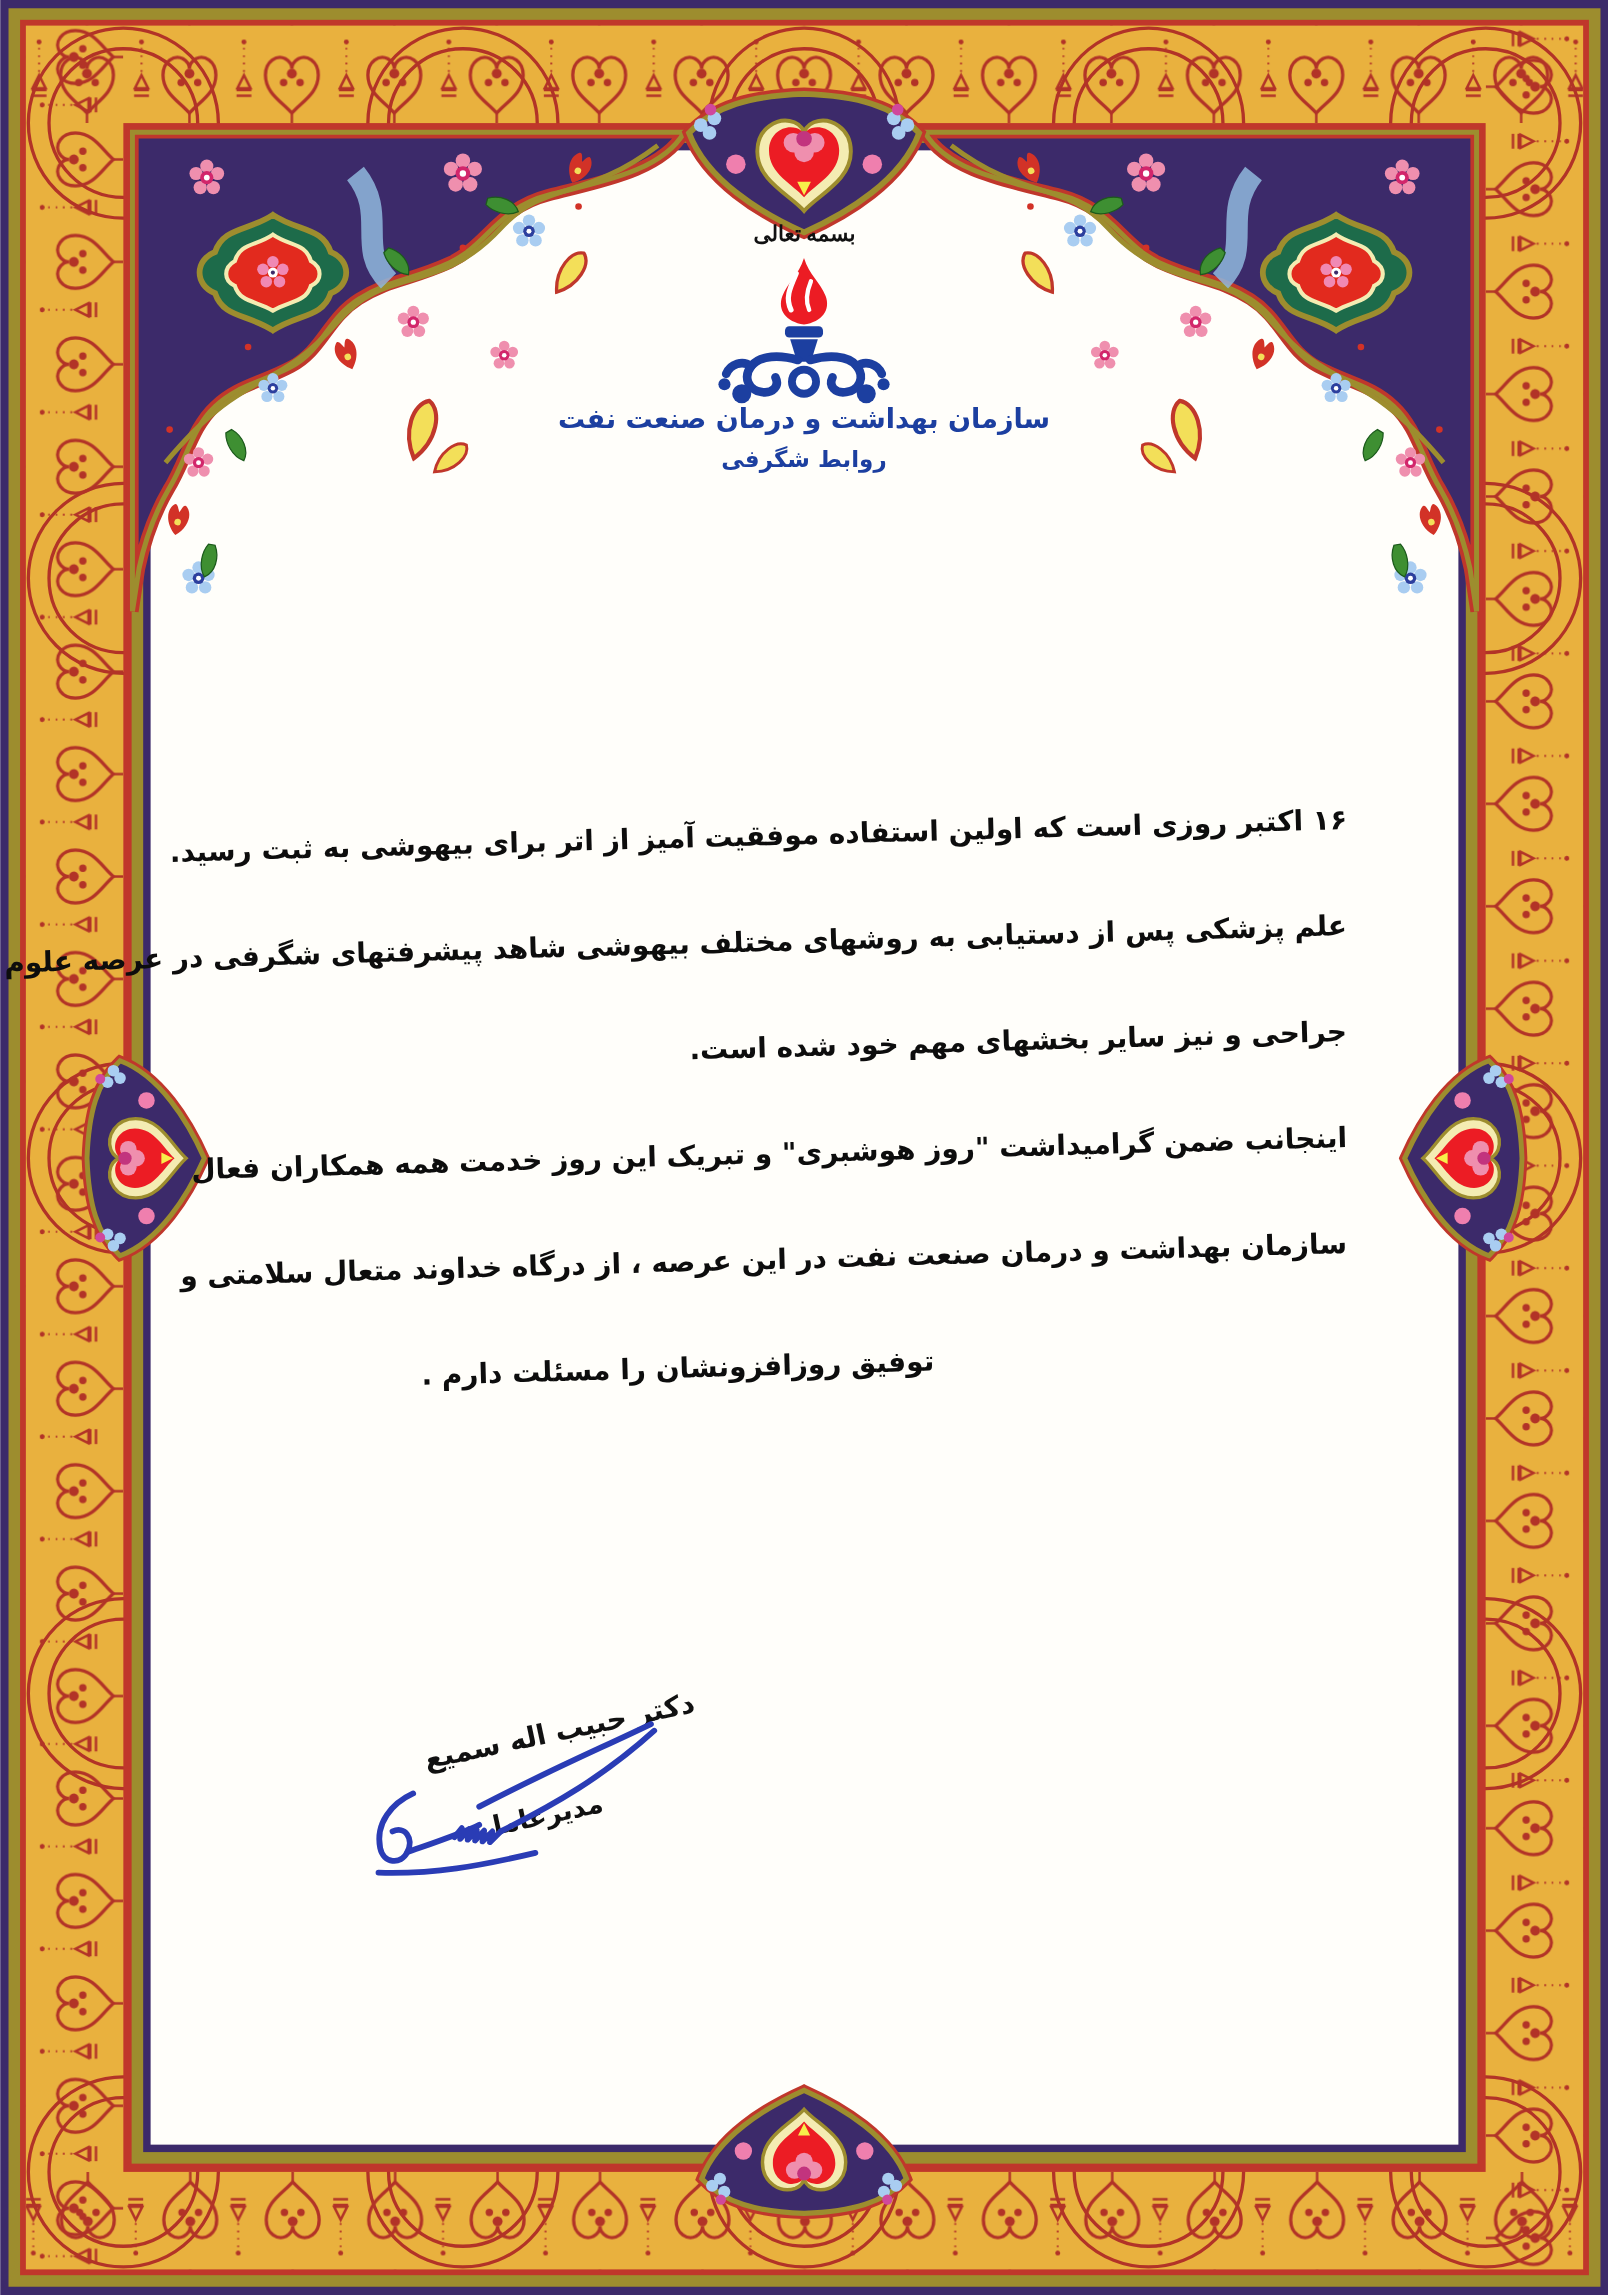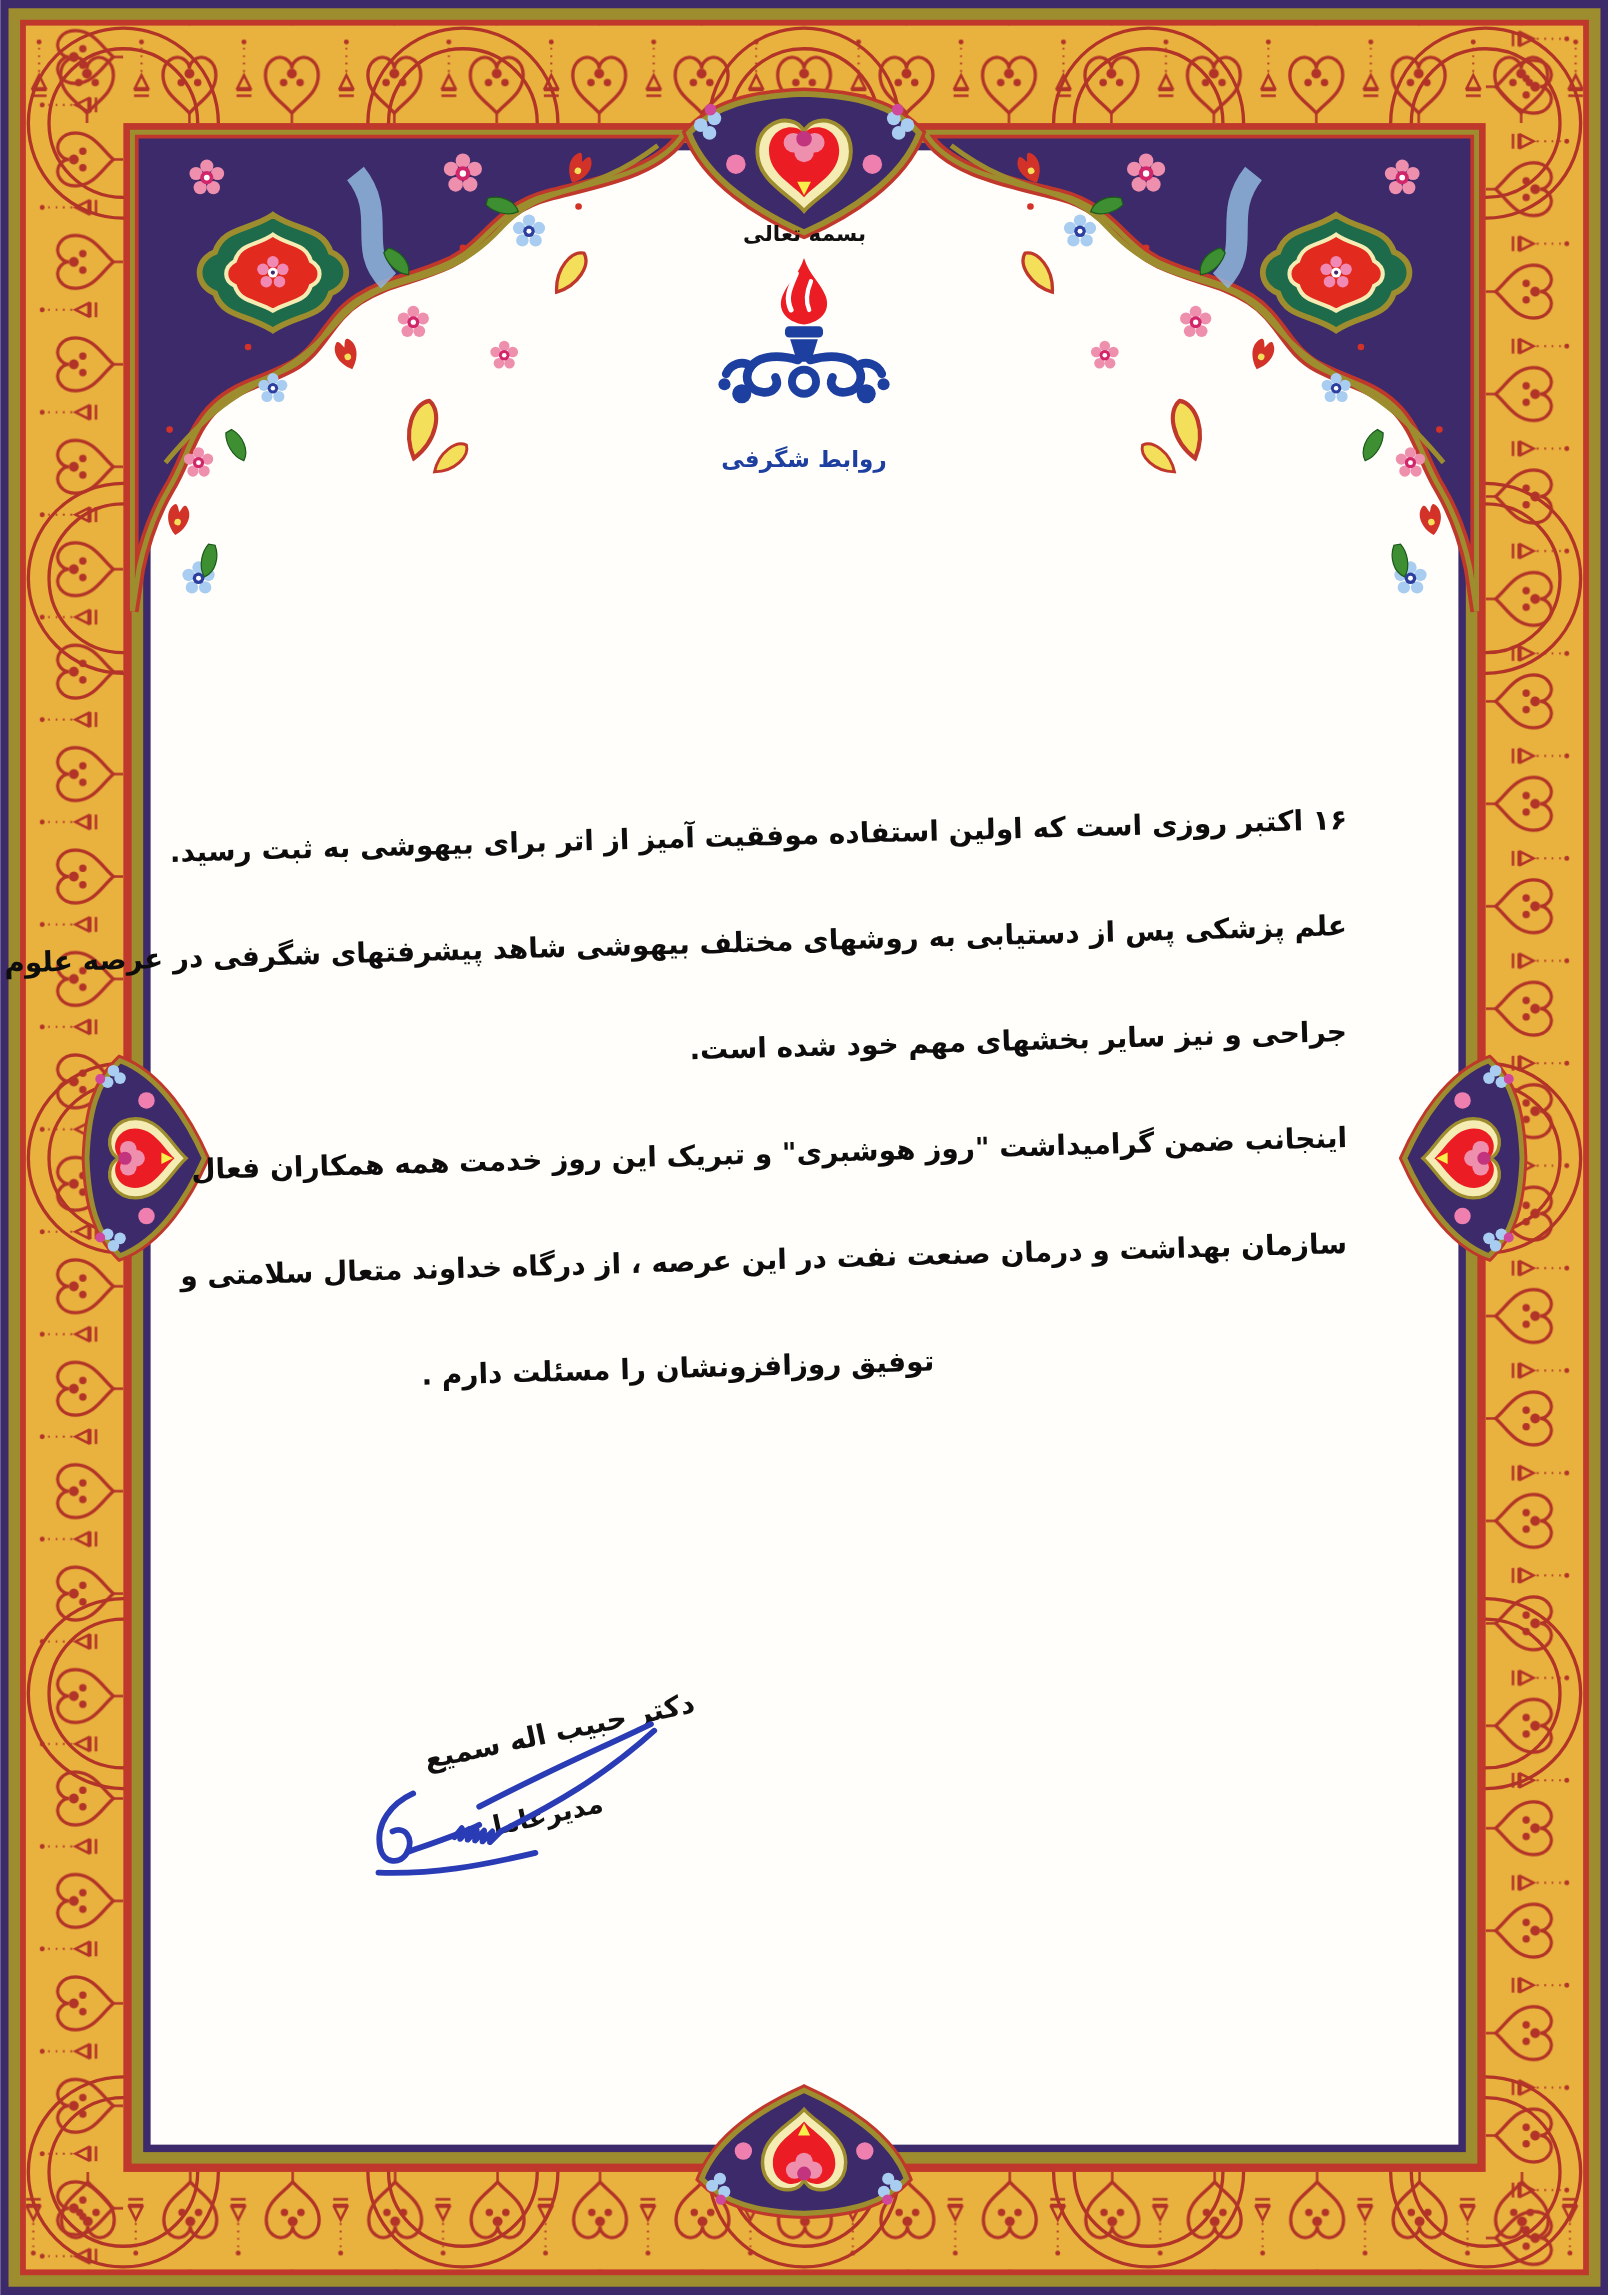--- a/index.html
+++ b/index.html
@@ -1,21 +1,21 @@
 <!DOCTYPE html>
 <html lang="fa" style="font-size:13.2px"><head>
 <meta charset="utf-8">
 <style>
   html,body{margin:0;padding:0;background:#e8e8e8;}
   .page{position:relative;width:1609px;height:2295px;background:#fffefa;overflow:hidden;
         font-family:"DejaVu Sans", sans-serif;}
   .frame-svg{position:absolute;left:0;top:0;width:1609px;height:2295px;z-index:1;}
   .content{position:absolute;inset:0;z-index:2;}
   .bismillah{position:absolute;left:0;top:221px;width:1609px;text-align:center;
-             font-size:21.5px;font-weight:bold;color:#111;}
+             font-size:21.5px;font-weight:bold;color:#111;font-family:Liberation Serif, serif;}
   .logo-wrap{position:absolute;left:713px;top:258px;width:182px;height:145px;}
   .org-line{position:absolute;left:391px;top:403px;width:826px;text-align:center;
             font-size:27px;font-weight:bold;color:#1c3fa0;white-space:nowrap;direction:rtl;}
   .dept-line{position:absolute;left:556px;top:446px;width:496px;text-align:center;
              font-size:23px;font-weight:bold;color:#1c3fa0;white-space:nowrap;direction:rtl;}
   .body-text{position:absolute;left:263px;top:767px;width:1084px;direction:rtl;
              text-align:right;color:#0d0d0d;font-size:28px;font-weight:bold;line-height:106px;}
   .body-text .bl{white-space:nowrap;transform:rotate(-1.6deg);transform-origin:100% 50%;}
   .body-text .bl.shifted{margin-left:0;padding-left:0;transform:rotate(-1.6deg) translateX(-413px);}
   .sig-name{position:absolute;left:388px;top:1686px;width:306px;direction:rtl;text-align:right;
@@ -280,20 +280,21 @@
           <g stroke="#1c3fa0" stroke-width="10" fill="none" stroke-linecap="round">
             <path d="M98,118 C78,112 54,112 44,125 C34,138 41,153 56,155 C69,157 77,148 72,138"></path>
             <path d="M44,125 C34,118 20,122 15,134"></path>
           </g>
           <circle cx="33" cy="157" r="11" fill="#1c3fa0"></circle>
           <circle cx="13" cy="146" r="7" fill="#1c3fa0"></circle>
         </g>
         <circle cx="105" cy="143" r="14" fill="#fff" stroke="#1c3fa0" stroke-width="9"></circle>
       </svg>
     </div>
+    <div class="org-line">سازمان بهداشت و درمان صنعت نفت</div>
     <div class="dept-line">روابط شگرفی</div>
 
     <div class="body-text">
       <div class="bl">۱۶ اکتبر روزی است که اولین استفاده موفقیت آمیز از اتر برای بیهوشی به ثبت رسید.</div>
       <div class="bl">علم پزشکی پس از دستیابی به روشهای مختلف بیهوشی شاهد پیشرفتهای شگرفی در عرصه علوم</div>
       <div class="bl">جراحی و نیز سایر بخشهای مهم خود شده است.</div>
       <div class="bl">اینجانب ضمن گرامیداشت "روز هوشبری" و تبریک این روز خدمت همه همکاران فعال</div>
       <div class="bl">سازمان بهداشت و درمان صنعت نفت در این عرصه ، از درگاه خداوند متعال سلامتی و</div>
       <div class="bl shifted">توفیق روزافزونشان را مسئلت دارم .</div>
     </div>

